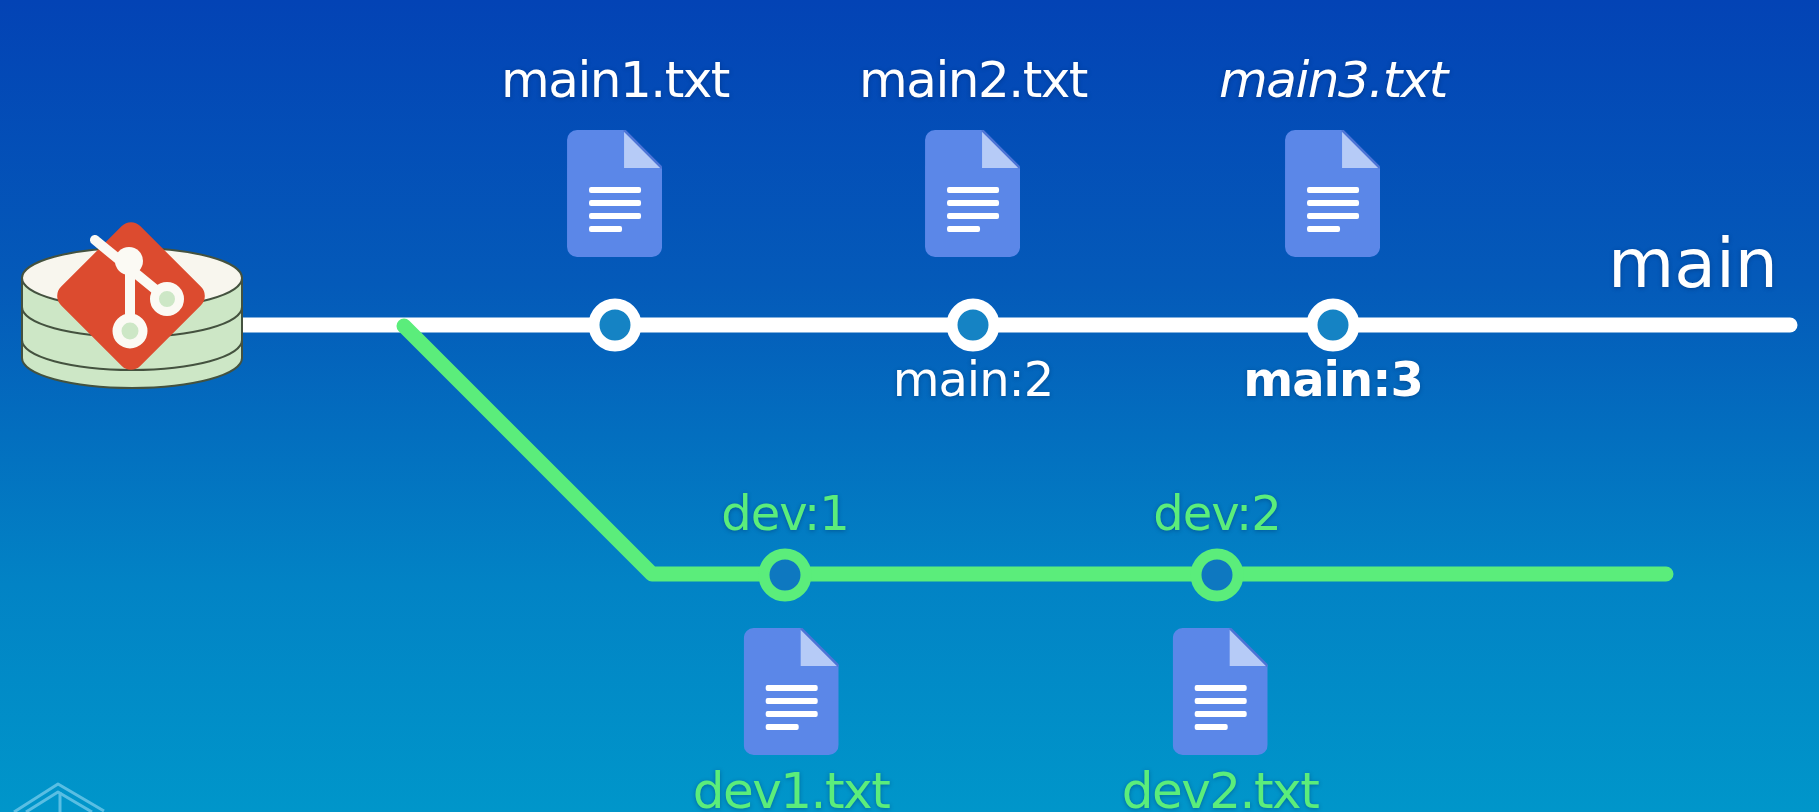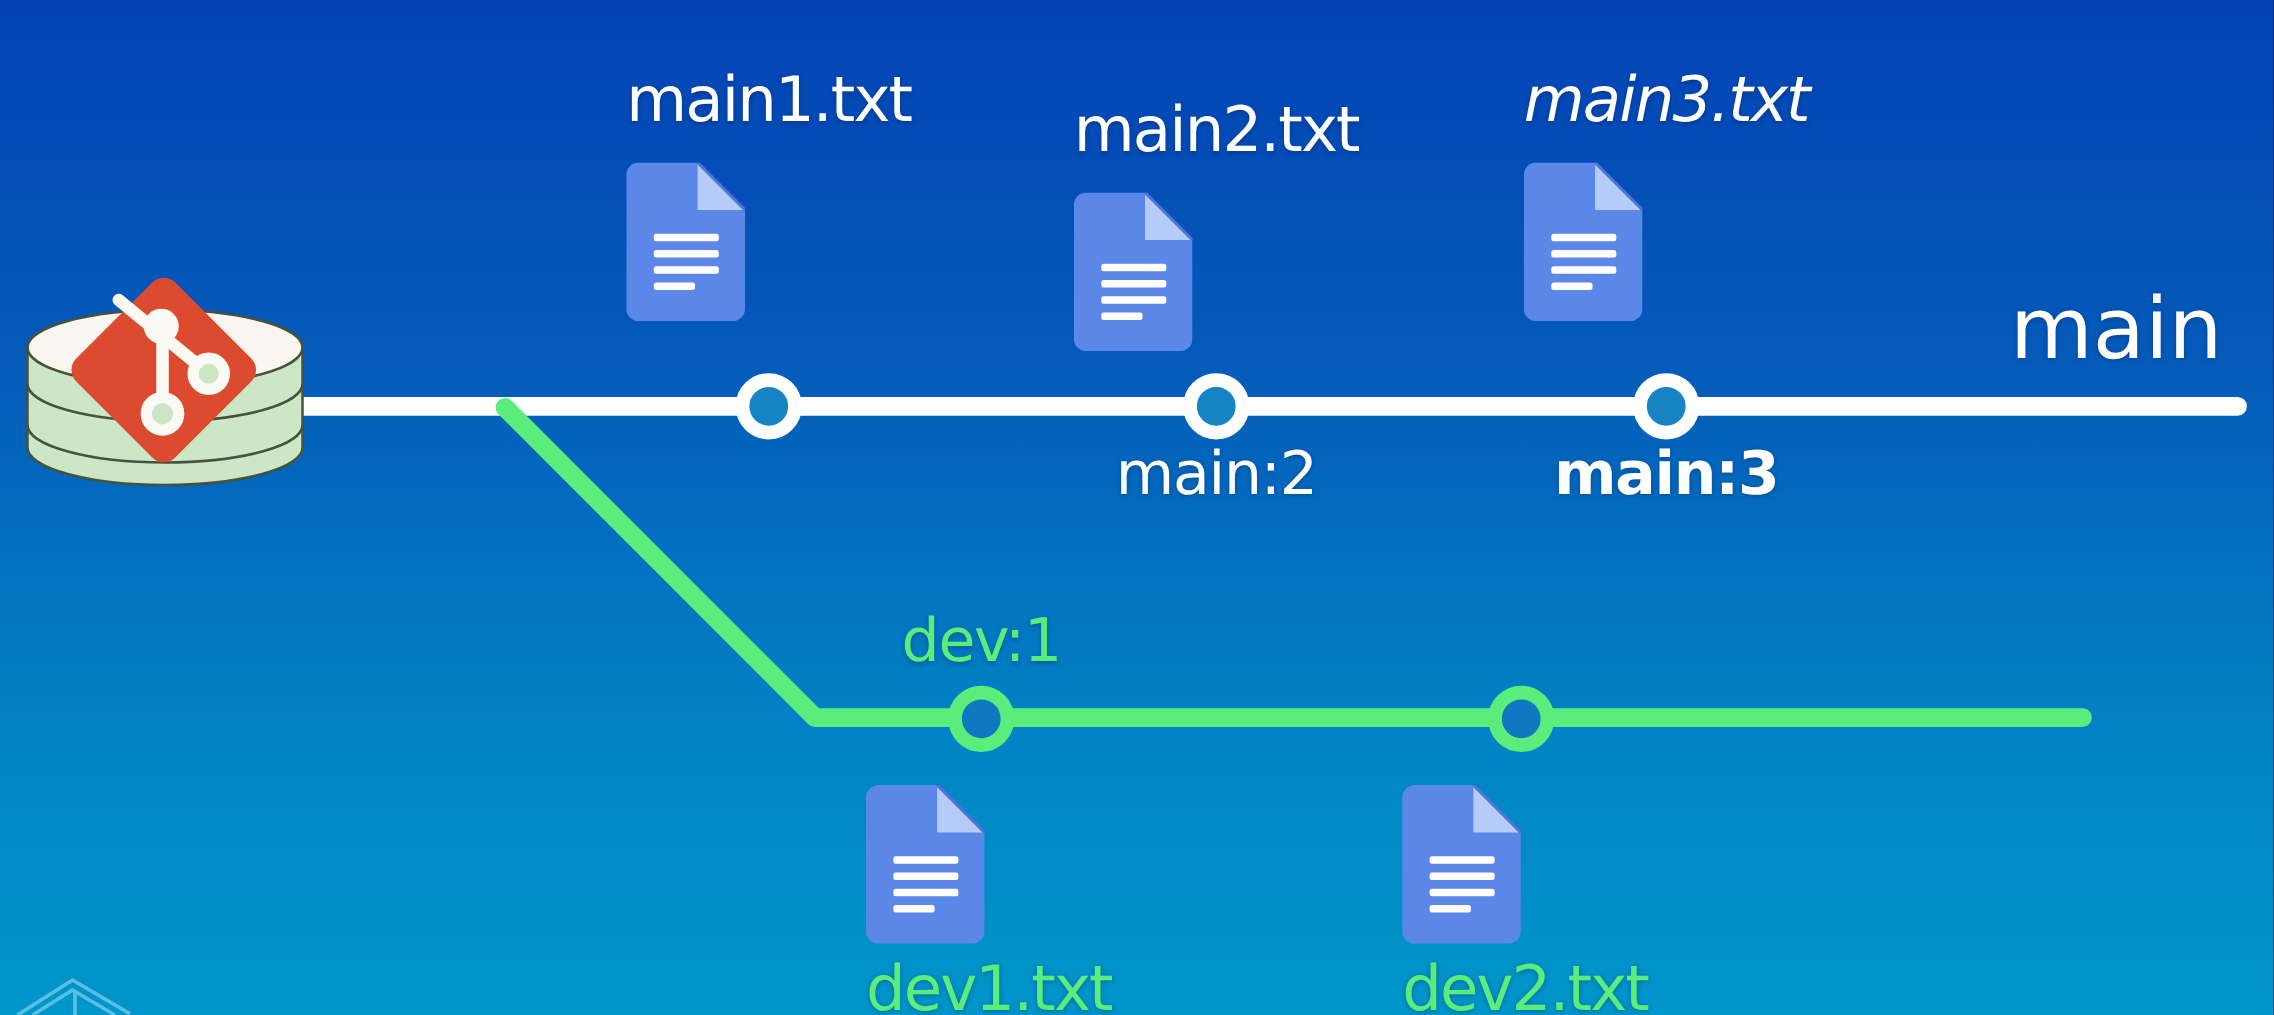--- a/index.html
+++ b/index.html
@@ -18,21 +18,21 @@
   .branch-label{
     font-size:68px;line-height:1.05;color:#ffffff;white-space:nowrap;
     text-shadow:0 1px 4px rgba(0,25,70,.35);
   }
   .branch-label.dev{color:#5bed7b;}
   .commit-label{
     font-size:48px;line-height:1.15;letter-spacing:-1px;color:#ffffff;white-space:nowrap;
     text-shadow:0 1px 4px rgba(0,25,70,.35);
   }
   .commit-label.dev{color:#5bed7b;}
-  .file-group{display:flex;flex-direction:column;}
+  .file-group{display:flex;flex-direction:column;align-items:center;}
   .file-label{
     font-size:50px;line-height:1.15;letter-spacing:-1.5px;color:#ffffff;white-space:nowrap;
     text-shadow:0 1px 4px rgba(0,25,70,.35);
   }
   .file-label.dev{color:#5bed7b;}
   .file-group.main .file-label{margin-bottom:20px;}
   .file-group.dev .doc{margin-bottom:8px;}
 </style>
 </head>
 <body>
@@ -87,21 +87,21 @@
       <path d="M10,0 H57 L95,38 V117 a10,10 0 0 1 -10,10 H10 a10,10 0 0 1 -10,-10 V10 A10,10 0 0 1 10,0 Z" fill="#5b87e8"></path>
       <path d="M57,0 L95,38 H57 Z" fill="#b6cbf7"></path>
       <path d="M57,0 L95,38" stroke="#4d74d6" stroke-width="2.5" fill="none"></path>
       <rect x="22" y="57" width="52" height="6" rx="2" fill="#ffffff"></rect>
       <rect x="22" y="70" width="52" height="6" rx="2" fill="#ffffff"></rect>
       <rect x="22" y="83" width="52" height="6" rx="2" fill="#ffffff"></rect>
       <rect x="22" y="96" width="33" height="6" rx="2" fill="#ffffff"></rect>
     </svg>
   </div>
 
-  <div class="abs centered file-group main" style="left:973px;top:52px;margin-top:24px;">
+  <div class="abs centered file-group main" style="left:973px;top:52px;">
     <div class="file-label">main2.txt</div>
     <svg class="doc" width="95" height="127" viewBox="0 0 95 127">
       <path d="M10,0 H57 L95,38 V117 a10,10 0 0 1 -10,10 H10 a10,10 0 0 1 -10,-10 V10 A10,10 0 0 1 10,0 Z" fill="#5b87e8"></path>
       <path d="M57,0 L95,38 H57 Z" fill="#b6cbf7"></path>
       <path d="M57,0 L95,38" stroke="#4d74d6" stroke-width="2.5" fill="none"></path>
       <rect x="22" y="57" width="52" height="6" rx="2" fill="#ffffff"></rect>
       <rect x="22" y="70" width="52" height="6" rx="2" fill="#ffffff"></rect>
       <rect x="22" y="83" width="52" height="6" rx="2" fill="#ffffff"></rect>
       <rect x="22" y="96" width="33" height="6" rx="2" fill="#ffffff"></rect>
     </svg>
@@ -143,20 +143,21 @@
       <rect x="22" y="83" width="52" height="6" rx="2" fill="#ffffff"></rect>
       <rect x="22" y="96" width="33" height="6" rx="2" fill="#ffffff"></rect>
     </svg>
     <div class="file-label dev">dev2.txt</div>
   </div>
 
   <div class="abs centered commit-label" style="left:973px;top:352px;">main:2</div>
   <div class="abs centered commit-label" style="left:1333px;top:352px;font-weight:bold;">main:3</div>
 
   <div class="abs centered commit-label dev" style="left:785px;top:486px;">dev:1</div>
+  <div class="abs centered commit-label dev" style="left:1217px;top:486px;">dev:2</div>
 
   <svg class="abs" style="left:8px;top:778px;opacity:.7;" width="104" height="34" viewBox="0 0 104 34">
     <path d="M6,34 L50,6 L96,33" fill="none" stroke="#7fd0ee" stroke-width="3" stroke-linejoin="round"></path>
     <path d="M18,34 L50,14 L84,34" fill="none" stroke="#7fd0ee" stroke-width="3" stroke-linejoin="round"></path>
     <path d="M52,14 V34" fill="none" stroke="#7fd0ee" stroke-width="3"></path>
   </svg>
 
 </div>
 
 </body></html>

